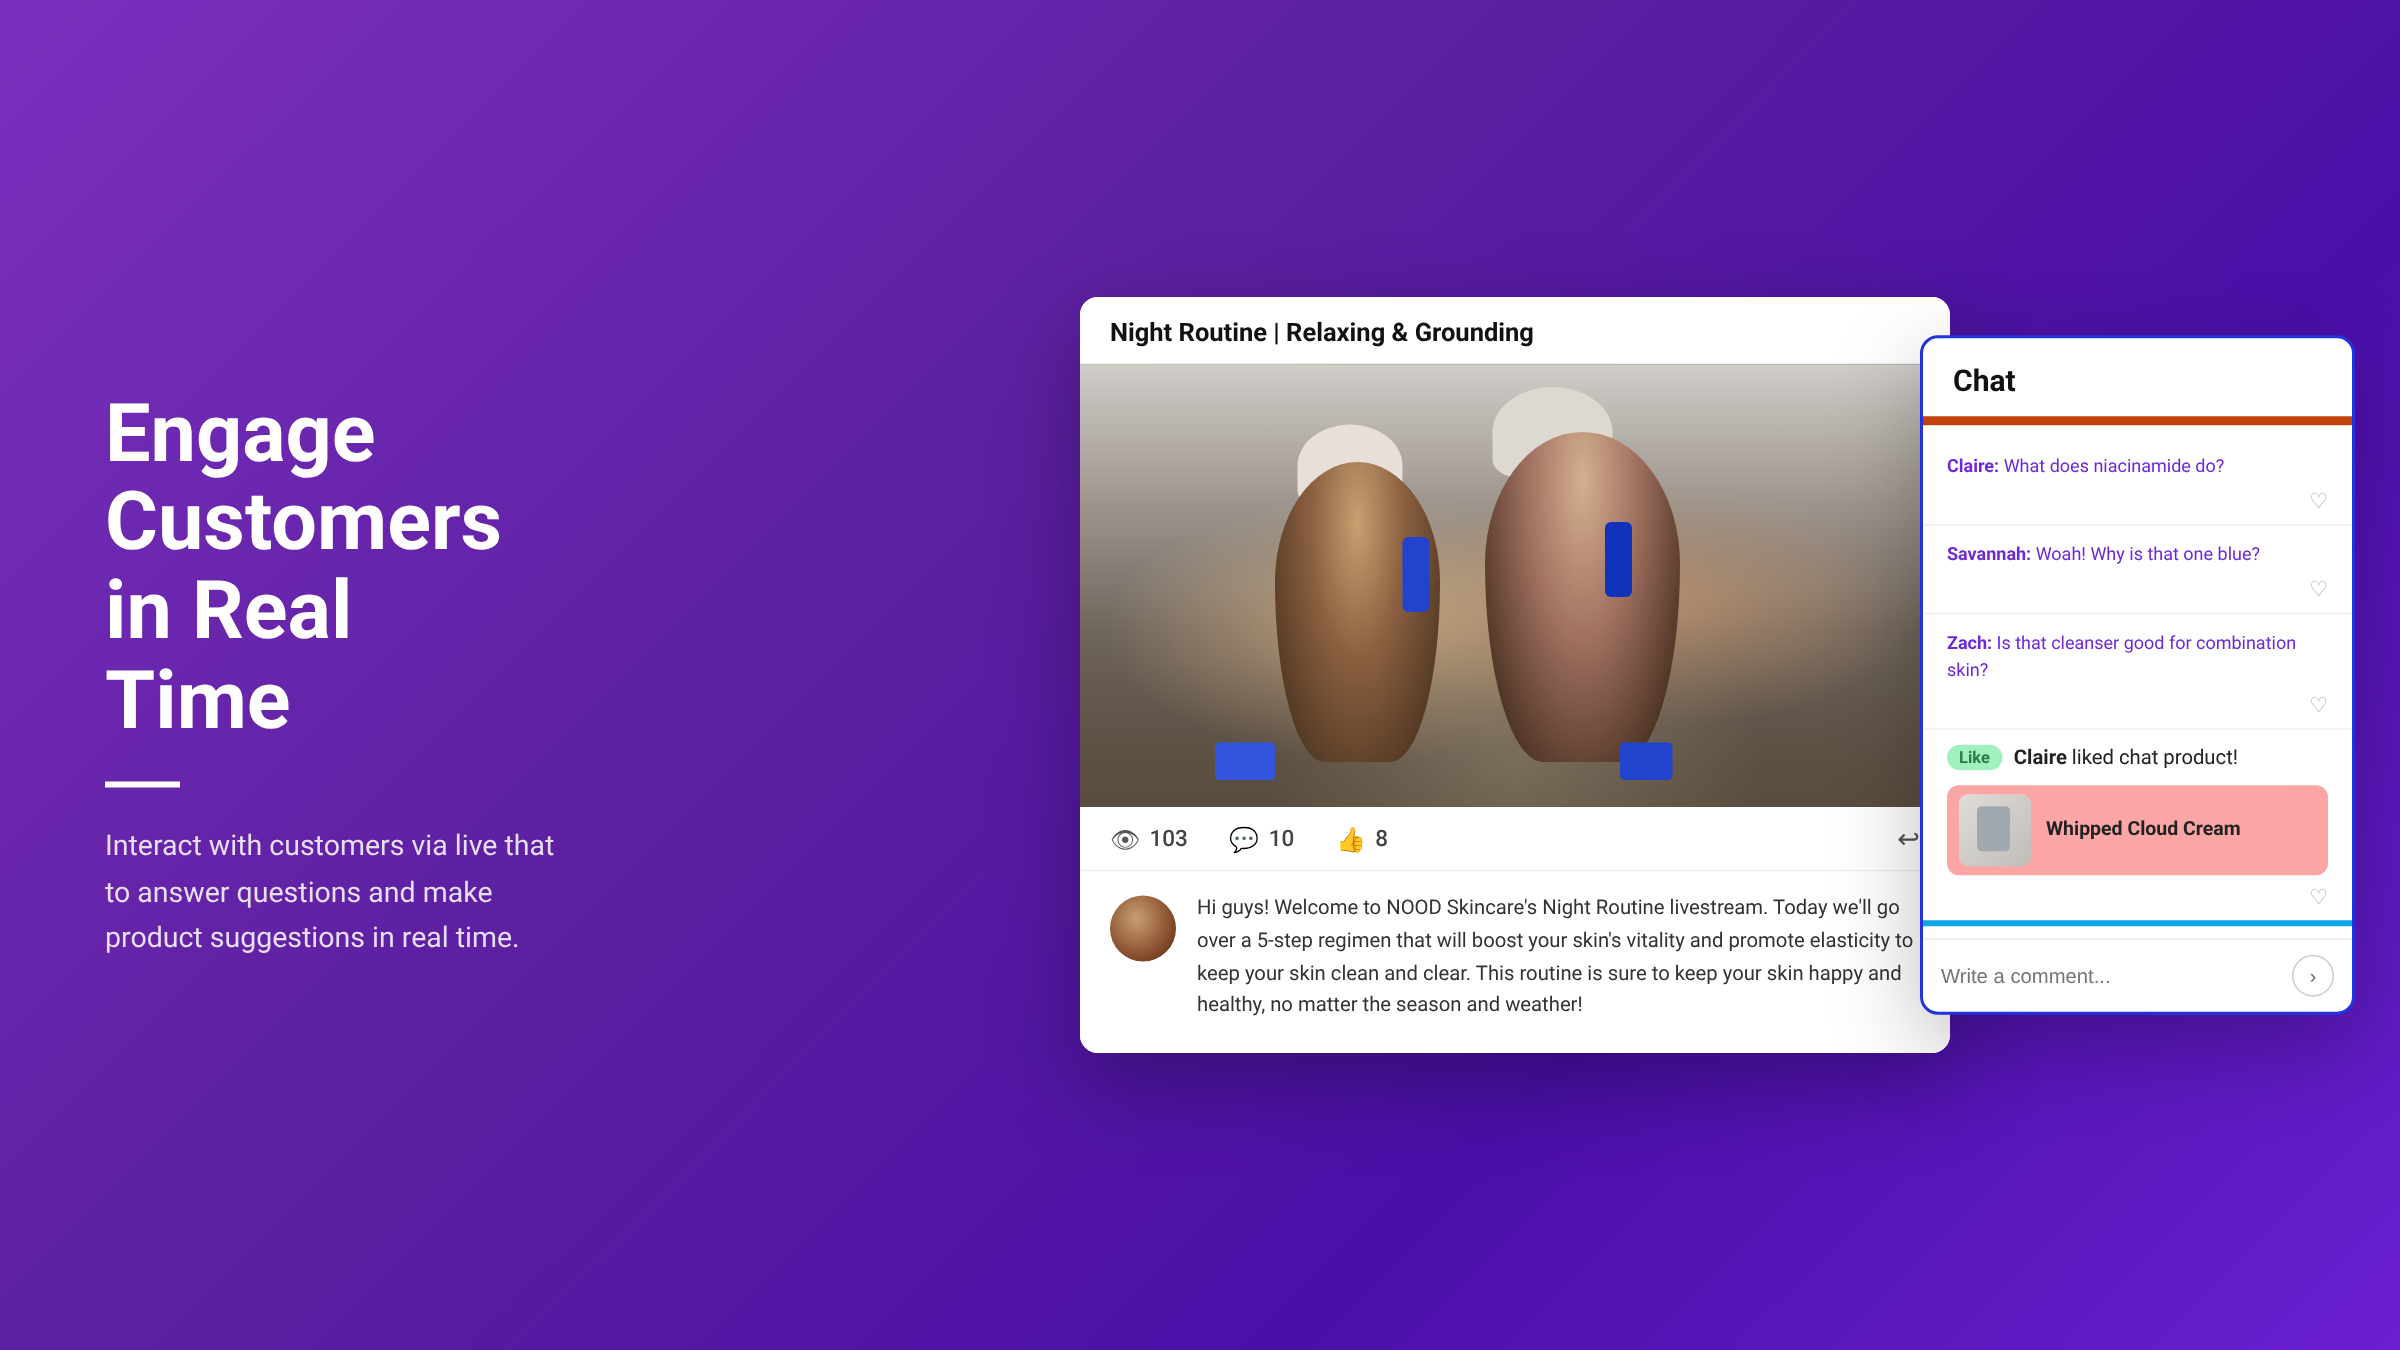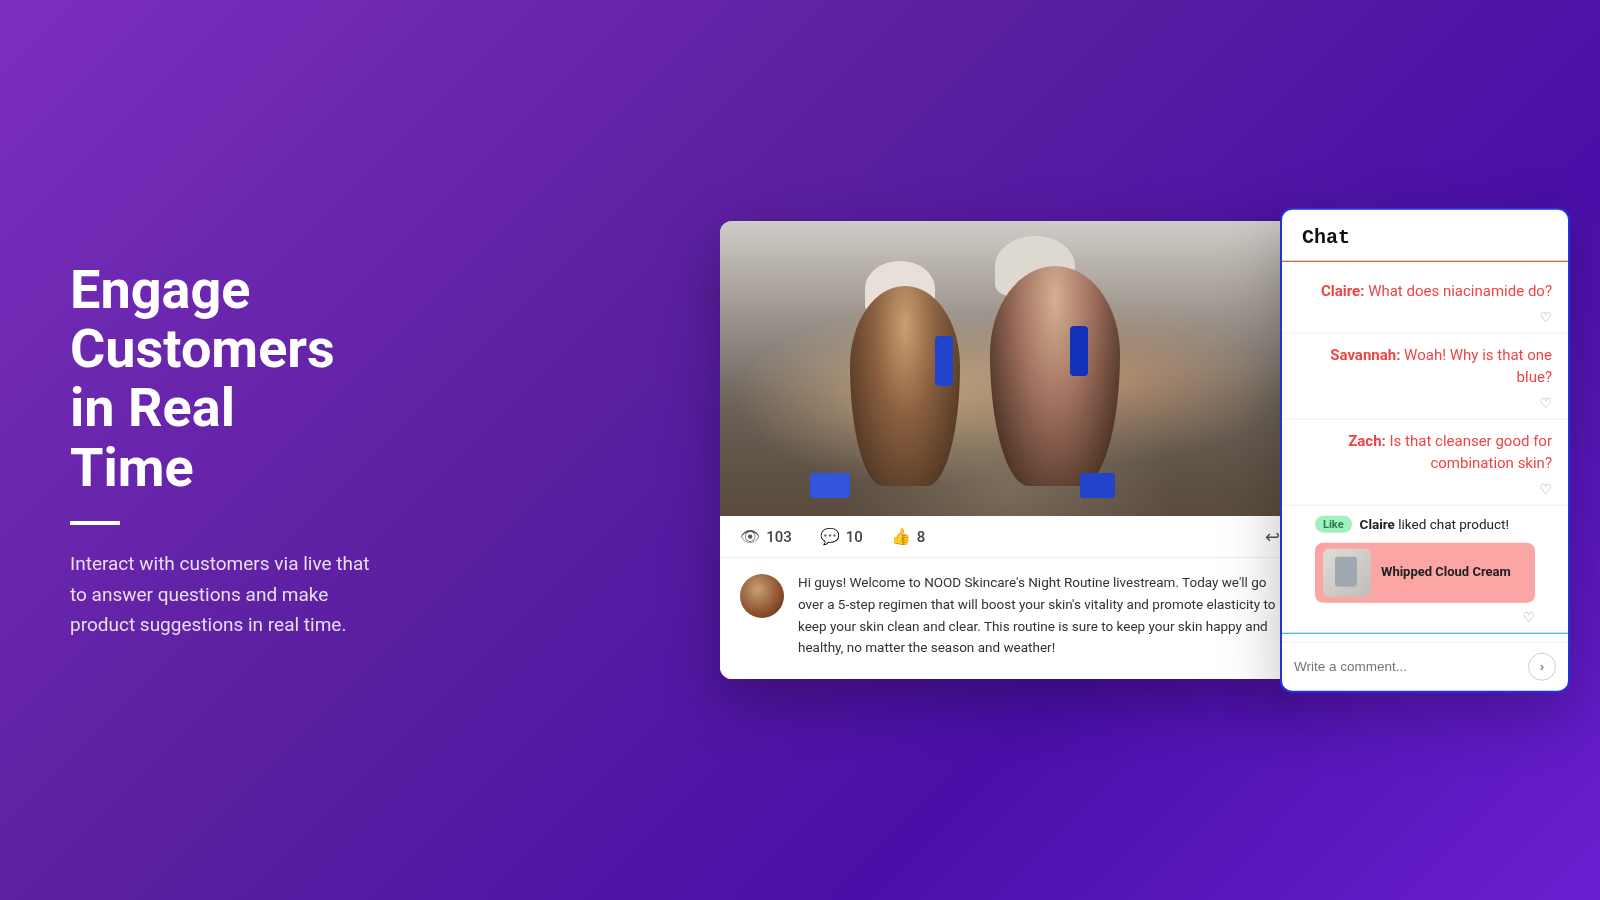--- a/index.html
+++ b/index.html
@@ -235,64 +235,62 @@
       border-radius: 12px;
       box-shadow: 0 20px 60px rgba(0,0,0,0.25);
       border: 2px solid #2233dd;
       z-index: 10;
       overflow: hidden;
       display: flex;
       flex-direction: column;
     }
     .chat-header {
       padding: 16px 20px 12px;
-      border-bottom: 1px solid #c2410c;
-      font-family: Liberation Mono, monospace;
+      border-bottom: 6px solid #c2410c;
     }
     .chat-title {
       font-size: 20px;
       font-weight: 700;
       color: #111;
     }
     .chat-messages {
       flex: 1;
       padding: 8px 0;
       overflow: hidden;
     }
     .chat-message {
       padding: 10px 16px 6px;
       border-bottom: 1px solid #f0f0f0;
     }
     .chat-message-text {
-      font-size: 15px;
+      font-size: 12px;
       line-height: 1.5;
-      color: #ef4444;
+      color: #6d28d9;
       margin-bottom: 4px;
-      text-align: right;
     }
     .chat-message-text .username {
       font-weight: 700;
     }
     .chat-message-actions {
       display: flex;
       justify-content: flex-end;
       padding: 2px 0;
     }
     .heart-btn {
       font-size: 14px;
       color: #aaa;
       cursor: pointer;
       background: none;
       border: none;
       padding: 0;
     }
     
     .chat-like-card {
-      padding: 10px 33px 6px;
-      border-bottom: 1px solid #0ea5e9;
+      padding: 10px 16px 6px;
+      border-bottom: 4px solid #0ea5e9;
     }
     .like-header {
       display: flex;
       align-items: center;
       gap: 8px;
       margin-bottom: 10px;
       font-size: 13.5px;
       color: #222;
     }
     .like-badge {
@@ -374,20 +372,21 @@
 
 <div class="left-section">
   <h1 class="hero-title">Engage Customers in Real Time</h1>
   <div class="hero-divider"></div>
   <p class="hero-subtitle">Interact with customers via live that to answer questions and make product suggestions in real time.</p>
 </div>
 
 <div class="main-content">
 
   <div class="stream-card">
+    <div class="stream-header">Night Routine | Relaxing &amp; Grounding</div>
 
     <div class="stream-video">
       <div class="stream-video-bg"></div>
       <div class="bed-bg"></div>
       <div class="towel-left"></div>
       <div class="towel-right"></div>
       <div class="figure-left"></div>
       <div class="figure-right"></div>
       <div class="product-left"></div>
       <div class="product-right"></div>

